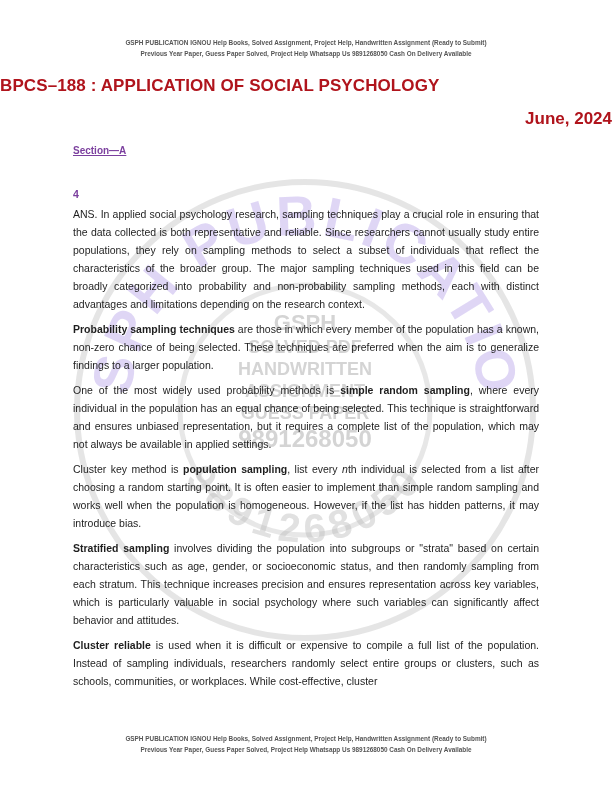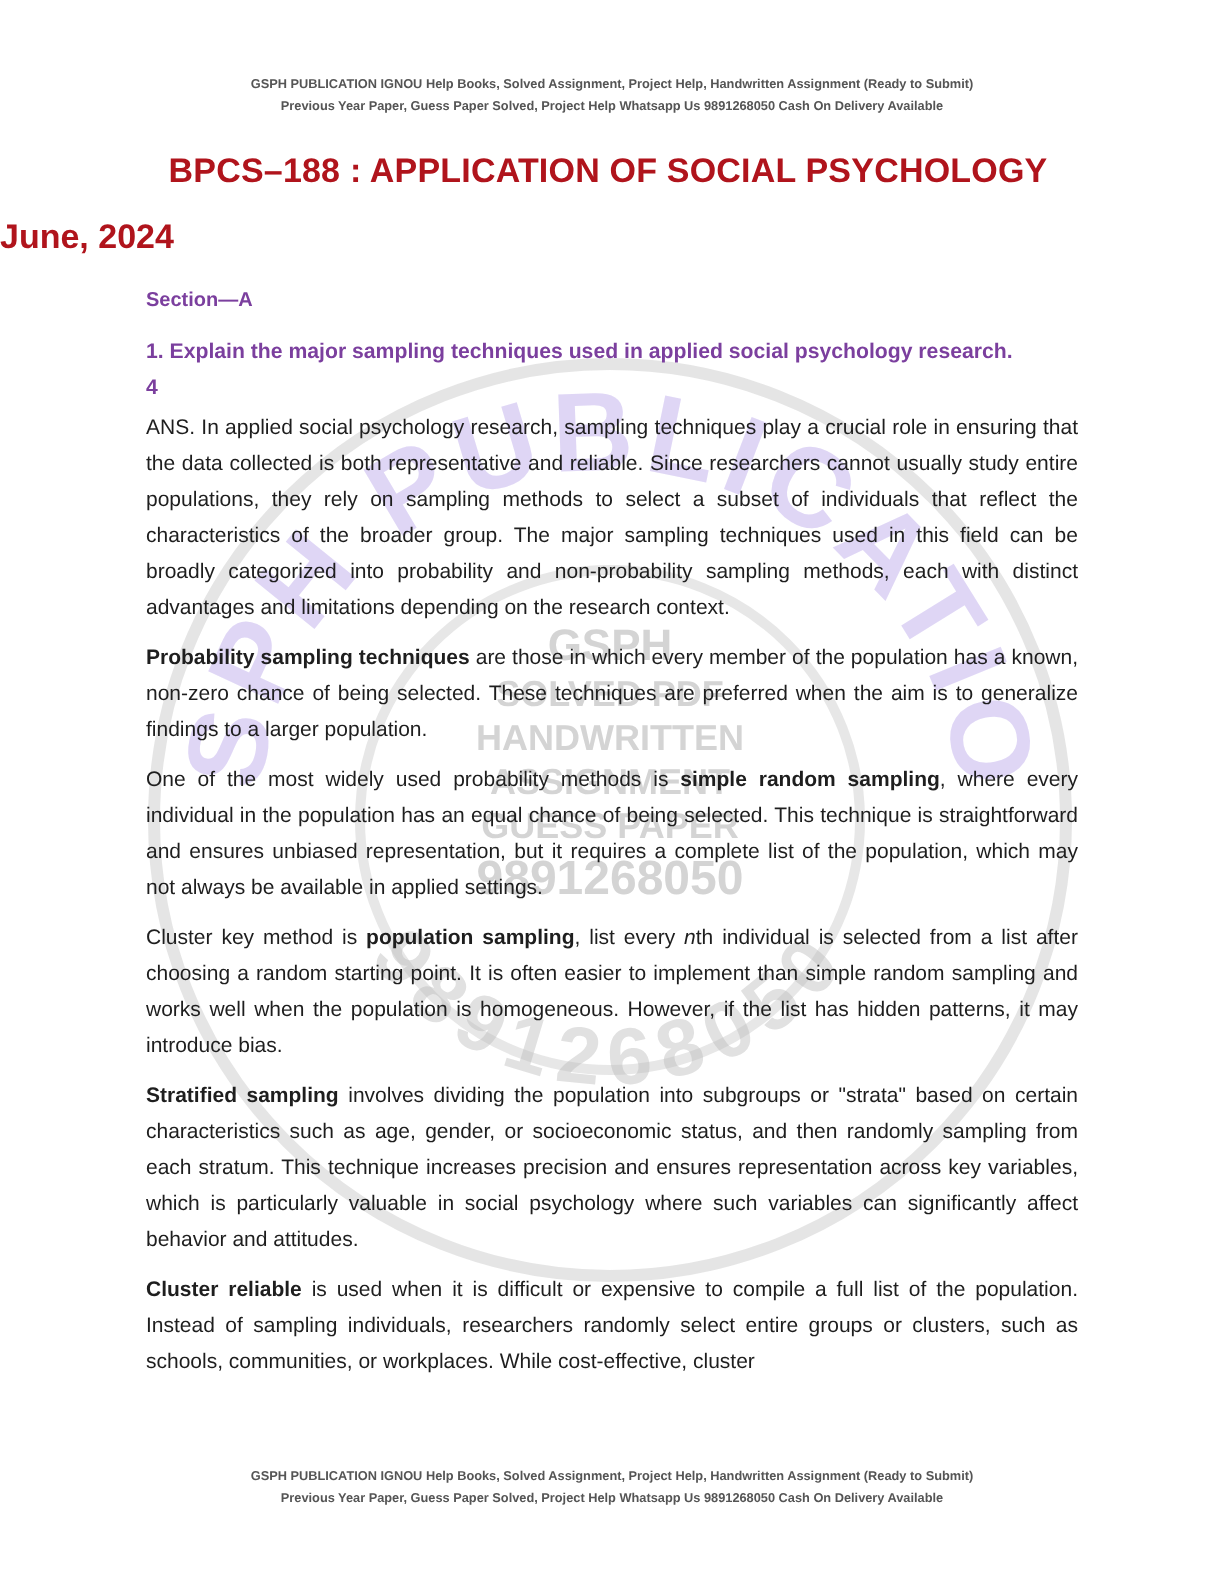--- a/index.html
+++ b/index.html
@@ -8,29 +8,29 @@
     font-family: "Liberation Sans", "DejaVu Sans", sans-serif; color: #1e1e1e;
   }
   .page { position: absolute; left: 0; top: 0; width: 612px; height: 792px; }
   .hdr, .ftr {
     position: absolute; left: 0; width: 612px; text-align: center;
     font-size: 6.4px; line-height: 11px; color: #555; font-weight: bold;
   }
   .hdr { top: 37px; }
   .ftr { top: 733px; }
   .title {
-    position: absolute; top: 76px; left: 0; width: 608px; text-align: center;
+    position: absolute; top: 76px; left: 0; width: 608px; text-align: left;
     color: #b0141c; font-weight: bold; font-size: 17px; letter-spacing: 0.1px;
   }
   .subtitle {
-    position: absolute; top: 109px; left: 0; width: 612px; text-align: left;
+    position: absolute; top: 109px; left: 0; width: 612px; text-align: right;
     color: #b0141c; font-weight: bold; font-size: 17px;
   }
   .section {
-    position: absolute; top: 145px; left: 73px; color: #7b3f9e; font-weight: bold; font-size: 10px;
+    position: absolute; top: 145px; left: 73px; color: #7b3f9e; font-weight: bold; font-size: 10px; text-decoration: underline;
   }
   .question {
     position: absolute; top: 167px; left: 73px; width: 466px; color: #7b3f9e; font-weight: bold;
     font-size: 10.6px; line-height: 18px; text-align: justify;
   }
   .content { position: absolute; top: 205px; left: 73px; width: 466px; }
   .para {
     font-size: 10.5px; line-height: 18px; text-align: justify; margin: 0 0 7px 0; color: #1e1e1e;
   }
   .para b { font-weight: bold; }
@@ -68,21 +68,21 @@
     <div>GSPH PUBLICATION IGNOU Help Books, Solved Assignment, Project Help, Handwritten Assignment (Ready to Submit)</div>
     <div>Previous Year Paper, Guess Paper Solved, Project Help Whatsapp Us 9891268050 Cash On Delivery Available</div>
   </div>
 
   <div class="title">BPCS–188 : APPLICATION OF SOCIAL PSYCHOLOGY</div>
   <div class="subtitle">June, 2024</div>
 
   <div class="section">Section—A</div>
 
   <div class="question">
-    <span>1. Explain the major sampling techniques used in applied social psychology research.</span><br>
+    <br>
     <span>4</span>
   </div>
 
   <div class="content">
     <p class="para">
       <span>ANS. In applied social psychology research, sampling techniques play a crucial role in ensuring that the data collected is both representative and reliable. Since researchers cannot usually study entire populations, they rely on sampling methods to select a subset of individuals that reflect the characteristics of the broader group. The major sampling techniques used in this field can be broadly categorized into probability and non-probability sampling methods, each with distinct advantages and limitations depending on the research context.</span>
     </p>
     <p class="para">
       <b>Probability sampling techniques</b><span> are those in which every member of the population has a known, non-zero chance of being selected. These techniques are preferred when the aim is to generalize findings to a larger population.</span>
     </p>

